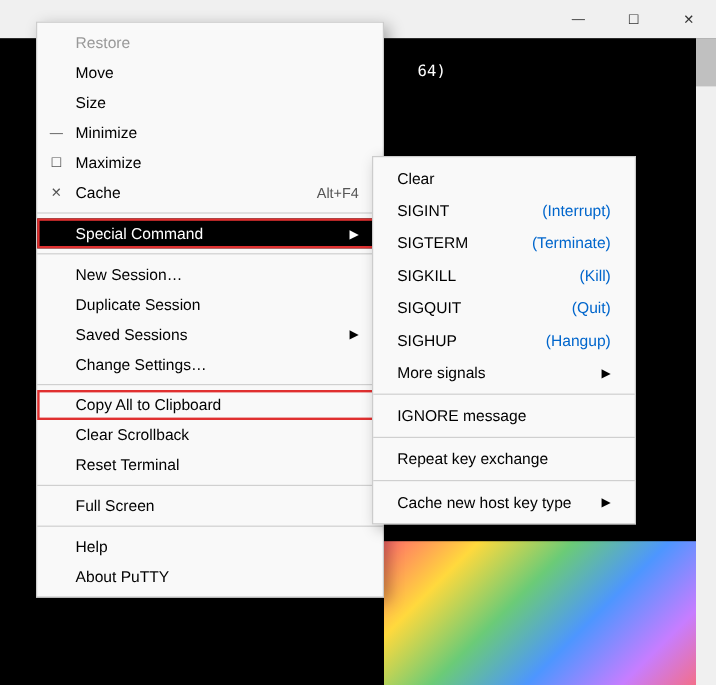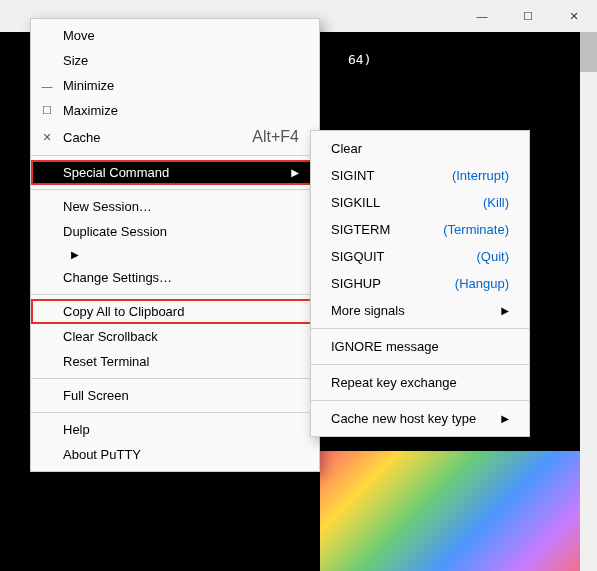--- a/index.html
+++ b/index.html
@@ -120,21 +120,21 @@
       outline: 2px solid #e03030;
       outline-offset: -2px;
     }
     .menu-item.red-border {
       outline: 2px solid #e03030;
       outline-offset: -2px;
     }
     .menu-item .shortcut {
       margin-left: auto;
       color: #555;
-      font-size: 16px;
+      font-size: 12px;
     }
     .menu-item .arrow {
       margin-left: 8px;
       font-size: 10px;
     }
 
     .menu-separator {
       height: 1px;
       background: #d0d0d0;
       margin: 4px 0;
@@ -198,20 +198,23 @@
     <div class="term-text">64)</div>
     <div class="color-bar"></div>
   </div>
   <div class="scrollbar">
     <div class="scrollbar-thumb"></div>
   </div>
 </div>
 
 <div class="context-menu">
 
+  <div class="menu-item disabled">
+    <span>Restore</span>
+  </div>
 
   <div class="menu-item">
     <span>Move</span>
   </div>
 
   <div class="menu-item">
     <span>Size</span>
   </div>
 
   <div class="menu-item">
@@ -242,20 +245,21 @@
 
   <div class="menu-item">
     <span>New Session…</span>
   </div>
 
   <div class="menu-item">
     <span>Duplicate Session</span>
   </div>
 
   <div class="menu-item">
+    <span>Saved Sessions</span>
     <span class="arrow">▶</span>
   </div>
 
   <div class="menu-item">
     <span>Change Settings…</span>
   </div>
 
   <div class="menu-separator"></div>
 
   <div class="menu-item red-border">
@@ -292,30 +296,30 @@
   <div class="submenu-item">
     <span>Clear</span>
   </div>
 
   <div class="submenu-item">
     <span>SIGINT</span>
     <span class="colored">(Interrupt)</span>
   </div>
 
   <div class="submenu-item">
+    <span>SIGTERM</span>
+    <span class="colored">(Terminate)</span>
+  </div>
+
+  <div class="submenu-item">
     <span>SIGKILL</span>
     <span class="colored">(Kill)</span>
   </div>
 
   <div class="submenu-item">
-    <span>SIGTERM</span>
-    <span class="colored">(Terminate)</span>
-  </div>
-
-  <div class="submenu-item">
     <span>SIGQUIT</span>
     <span class="colored">(Quit)</span>
   </div>
 
   <div class="submenu-item">
     <span>SIGHUP</span>
     <span class="colored">(Hangup)</span>
   </div>
 
   <div class="submenu-item">

